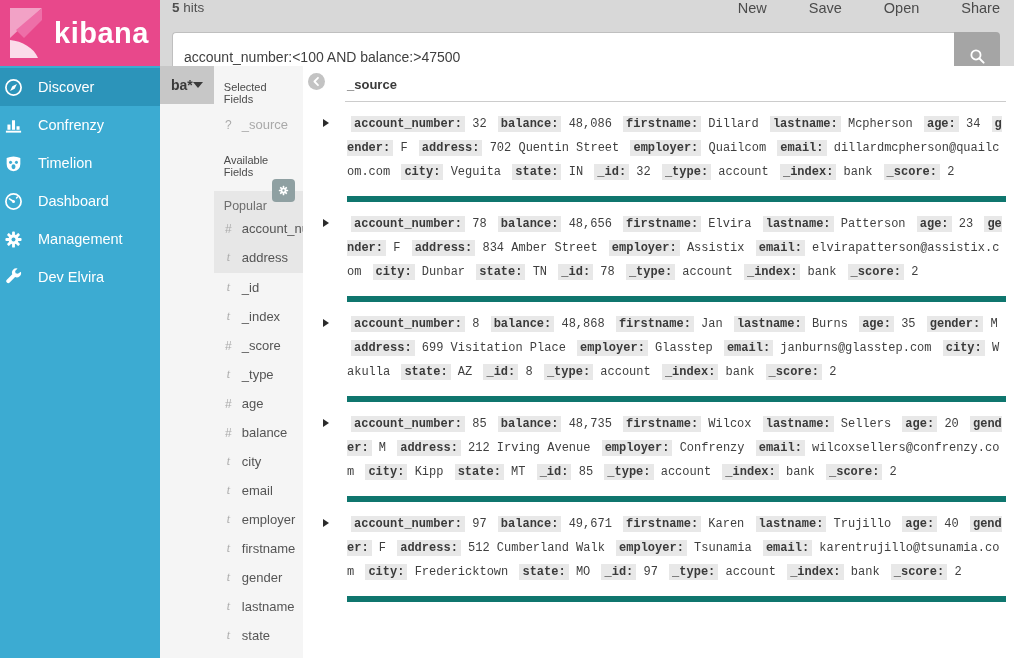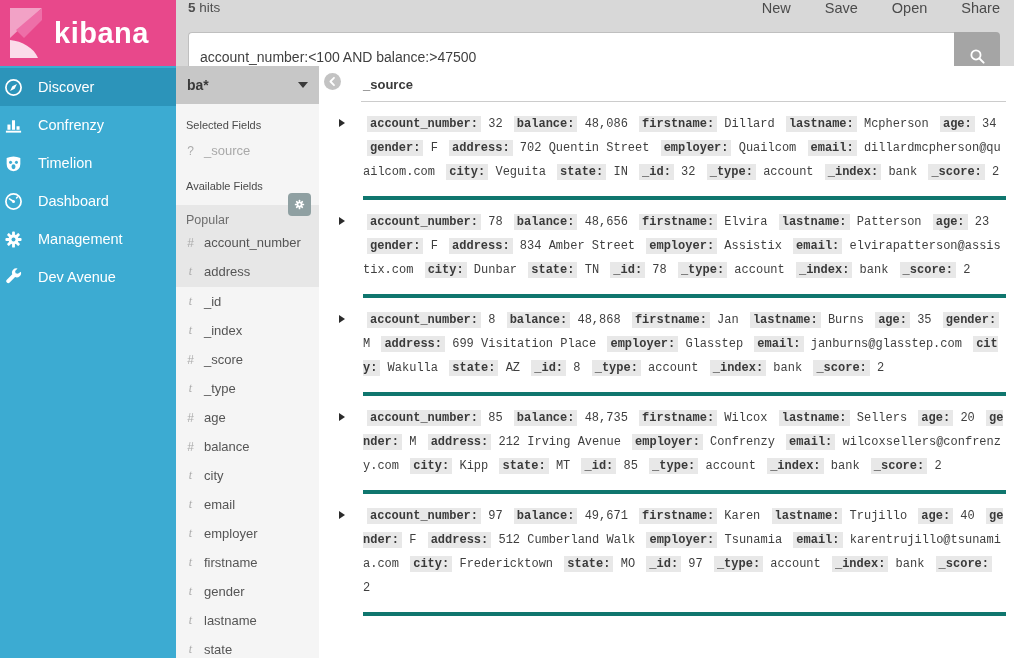--- a/index.html
+++ b/index.html
@@ -2,56 +2,56 @@
 <html style="--header-pink: #E8488B; --sidebar-teal: #3CABD2; --sidebar-active: #2C94BA; --topbar-gray: #D8D8D8;"><head>
 <meta charset="utf-8">
 <title>Kibana Discover</title>
 <style>
   * { box-sizing: border-box; }
   html,body { margin:0; padding:0; width:1014px; height:658px; overflow:hidden;
               font-family:"Liberation Sans", sans-serif; background:#fff; }
   .app { display:flex; width:1014px; height:658px; }
 
   
-  .left-rail { width:176px; flex:none; display:flex; flex-direction:column;
+  .left-rail { width:160px; flex:none; display:flex; flex-direction:column;
                background:var(--sidebar-teal,#3CABD2); }
   .logo-block { height:66px; flex:none; background:var(--header-pink,#E8488B);
                 display:flex; align-items:center; padding-left:10px; gap:12px; }
   .logo-mark { width:32px; height:50px; flex:none; }
   .logo-text { color:#fff; font-size:29px; font-weight:bold; letter-spacing:.5px; }
   .nav { padding-top:2px; }
   .nav-item { height:38px; display:flex; align-items:center; padding-left:4px;
               gap:15px; color:#fff; font-size:14.5px; cursor:pointer; }
   .nav-item.active { background:var(--sidebar-active,#2C94BA); }
   .nav-icon { width:19px; height:19px; flex:none; display:inline-flex; }
   .nav-icon svg { width:19px; height:19px; }
 
   
   .main-col { flex:1; display:flex; flex-direction:column; min-width:0; }
   .topbar { height:66px; flex:none; background:var(--topbar-gray,#D8D8D8);
             padding:0 14px 0 12px; }
   .topbar-top { height:32px; display:flex; }
   .hits { font-size:13.5px; color:#4f4f4f; }
   .hits b { font-weight:bold; }
   .actions { margin-left:auto; display:flex; gap:34px; }
-  .action-btn { font-size:14.5px; color:#4b4b4b; cursor:pointer; }
+  .action-btn { font-size:14.5px; color:#4b4b4b; cursor:pointer;margin-left:8px; }
   .search-row { display:flex; height:49px; }
   .search-input { flex:1; border:1px solid #bfbfbf; border-right:none;
                   border-radius:4px 0 0 4px; padding:0 11px; font-size:14px;
                   color:#3f3f3f; outline:none; font-family:"Liberation Sans",sans-serif; }
   .search-btn { width:46px; flex:none; background:#a5a5a5; border:none;
                 border-radius:0 4px 4px 0; display:flex; align-items:center;
                 justify-content:center; cursor:pointer; }
   .search-btn svg { width:17px; height:17px; }
 
   
   .content { flex:1; display:flex; min-height:0; }
 
   .fields-sidebar { width:143px; flex:none; background:#f5f5f5; display:flex;
-                    flex-direction:column; font-size:13px; overflow:hidden; }
+                    flex-direction:row; font-size:13px; overflow:hidden; }
   .index-header { height:38px; flex:none; background:#c7c7c7; display:flex;
                   align-items:center; padding:0 11px; font-weight:bold;
                   font-size:14px; color:#3a3a3a; cursor:pointer; }
   .caret-down { margin-left:auto; width:0; height:0; border-left:5px solid transparent;
                 border-right:5px solid transparent; border-top:6px solid #3a3a3a; }
   .sidebar-body { flex:1; overflow:hidden; }
   .section-title { font-size:11px; color:#4a4a4a; margin:15px 10px 5px; }
   .field-row { display:flex; align-items:center; gap:9px; padding:7px 10px;
                color:#555; cursor:pointer; }
   .field-type { width:9px; flex:none; color:#ababab; font-size:12px; text-align:center; }
@@ -68,21 +68,21 @@
   .results { flex:1; background:#fff; position:relative; overflow:hidden; min-width:0; }
   .collapse-btn { position:absolute; left:5px; top:7px; width:17px; height:17px;
                   padding:0; border:none; background:transparent; cursor:pointer; }
   .collapse-btn svg { width:17px; height:17px; display:block; }
   .results-header { margin:0 8px 0 42px; padding:11px 2px 9px; font-weight:bold;
                     font-size:13px; color:#3a3a3a; border-bottom:1px solid #ccc; }
   .doc-row { display:flex; margin:0 8px 0 20px; }
   .caret-cell { width:24px; flex:none; padding-top:17px; cursor:pointer; }
   .tri-right { display:block; width:0; height:0; border-top:4.5px solid transparent;
                border-bottom:4.5px solid transparent; border-left:6px solid #2b2b2b; }
-  .row-body { flex:1; min-width:0; padding:10px 0 12px; border-bottom:4px solid #0f766e;
+  .row-body { flex:1; min-width:0; padding:10px 0 12px; border-bottom:6px solid #0f766e;
               font-family:"Liberation Mono",monospace; font-size:12px; line-height:24px;
               color:#3f3f3f; word-break:break-all; }
   .fname { background:#e8e8e8; font-weight:bold; padding:1px 3px; color:#3a3a3a;
            margin-left:4px; }
   .fval { color:#3f3f3f; }
 </style>
 </head>
 <body>
 
 <div class="app">
@@ -153,21 +153,21 @@
             </svg>
           </span>
           <span>Management</span>
         </div>
         <div class="nav-item">
           <span class="nav-icon">
             <svg viewBox="0 0 20 20">
               <path d="M17.8 4.0 a4.6 4.6 0 0 1 -6.1 5.6 L6.0 15.3 a2.1 2.1 0 1 1 -3.0 -3.0 L8.7 6.6 a4.6 4.6 0 0 1 5.6 -6.1 L11.7 3.1 l0.5 2.4 2.4 0.5 Z" fill="#fff"></path>
             </svg>
           </span>
-          <span>Dev Avenue</span>
+          <span>Dev Elvira</span>
         </div>
       </nav>
   </div>
 
   <div class="main-col">
 
     <div class="topbar">
       <div class="topbar-top">
         <span class="hits"><b>5</b> <span>hits</span></span>
         <div class="actions">

